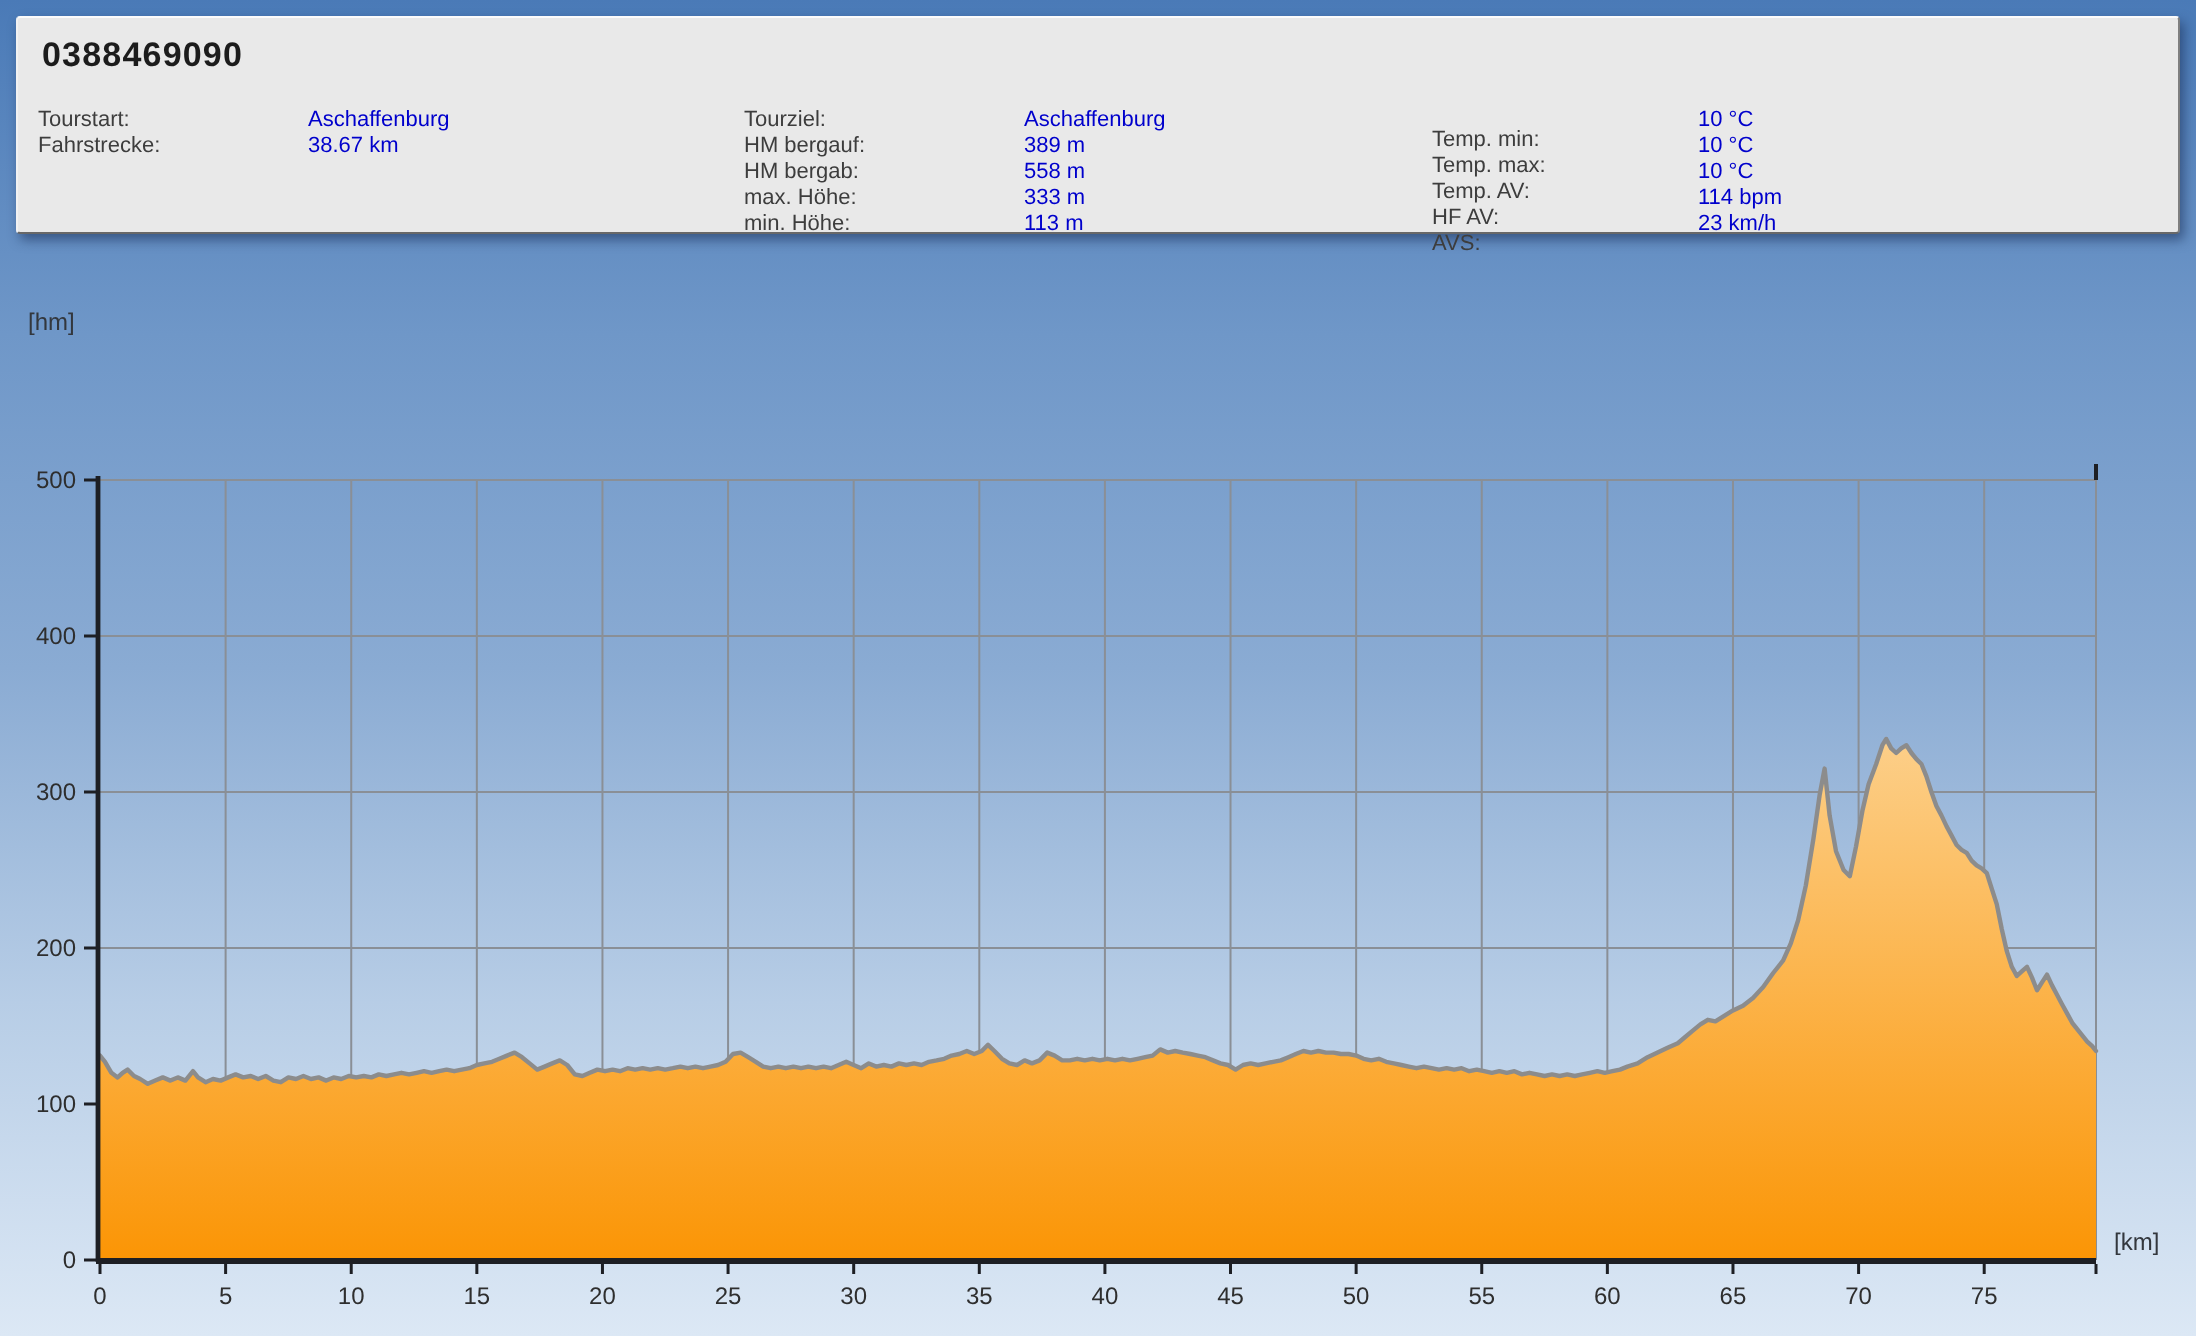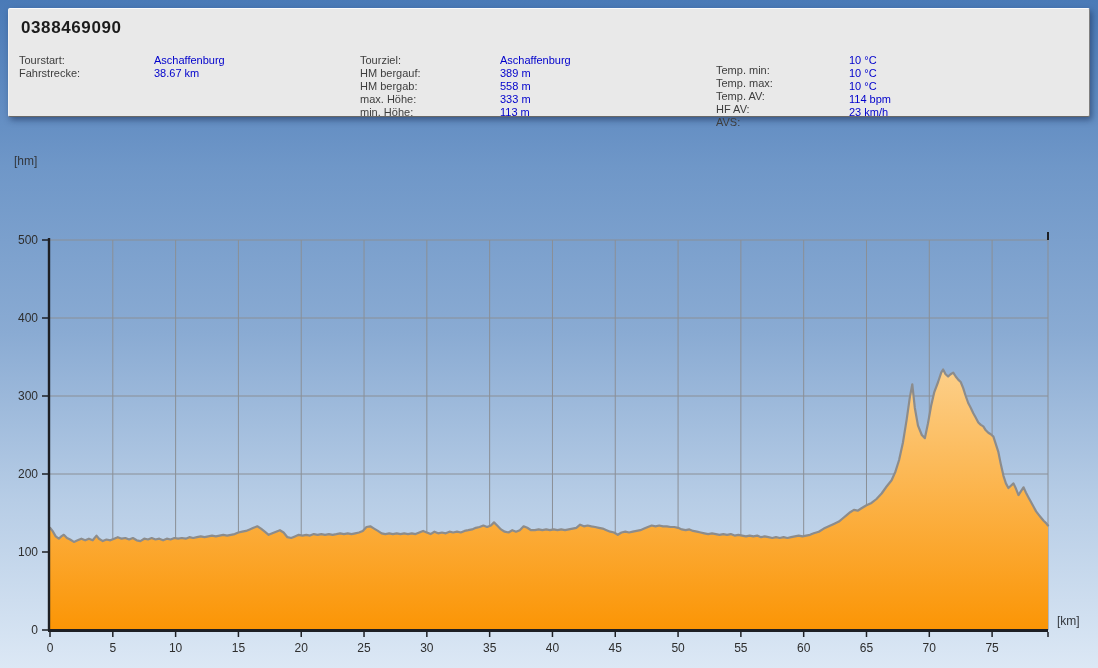--- a/index.html
+++ b/index.html
@@ -17,21 +17,21 @@
   }
   .panel-title{
     position:absolute;left:12px;top:9px;
     font-size:17px;font-weight:bold;letter-spacing:.6px;color:#1c1c1c;
   }
   .info-col{position:absolute;top:44px;}
   .info-row{display:flex;height:13px;align-items:center;}
   .info-row .lbl{font-size:11px;color:#3d3d3d;}
   .info-row .val{font-size:11px;color:#0000cc;}
   .col1{left:10px;} .col1 .lbl{width:135px;}
-  .col2{left:351px;} .col2 .lbl{width:140px;}
+  .col2{left:363px;} .col2 .lbl{width:140px;}
   .col3{left:707px;} .col3 .lbl{width:133px;margin-top:20px;}
   #chart-svg{position:absolute;left:0;top:0;width:1098px;height:668px;z-index:1;}
   #chart-svg text{font-family:"Liberation Sans",sans-serif;}
 </style>
 </head>
 <body>
 
 <div class="page">
 
   <svg id="chart-svg" viewBox="0 0 1098 668" xmlns="http://www.w3.org/2000/svg">

